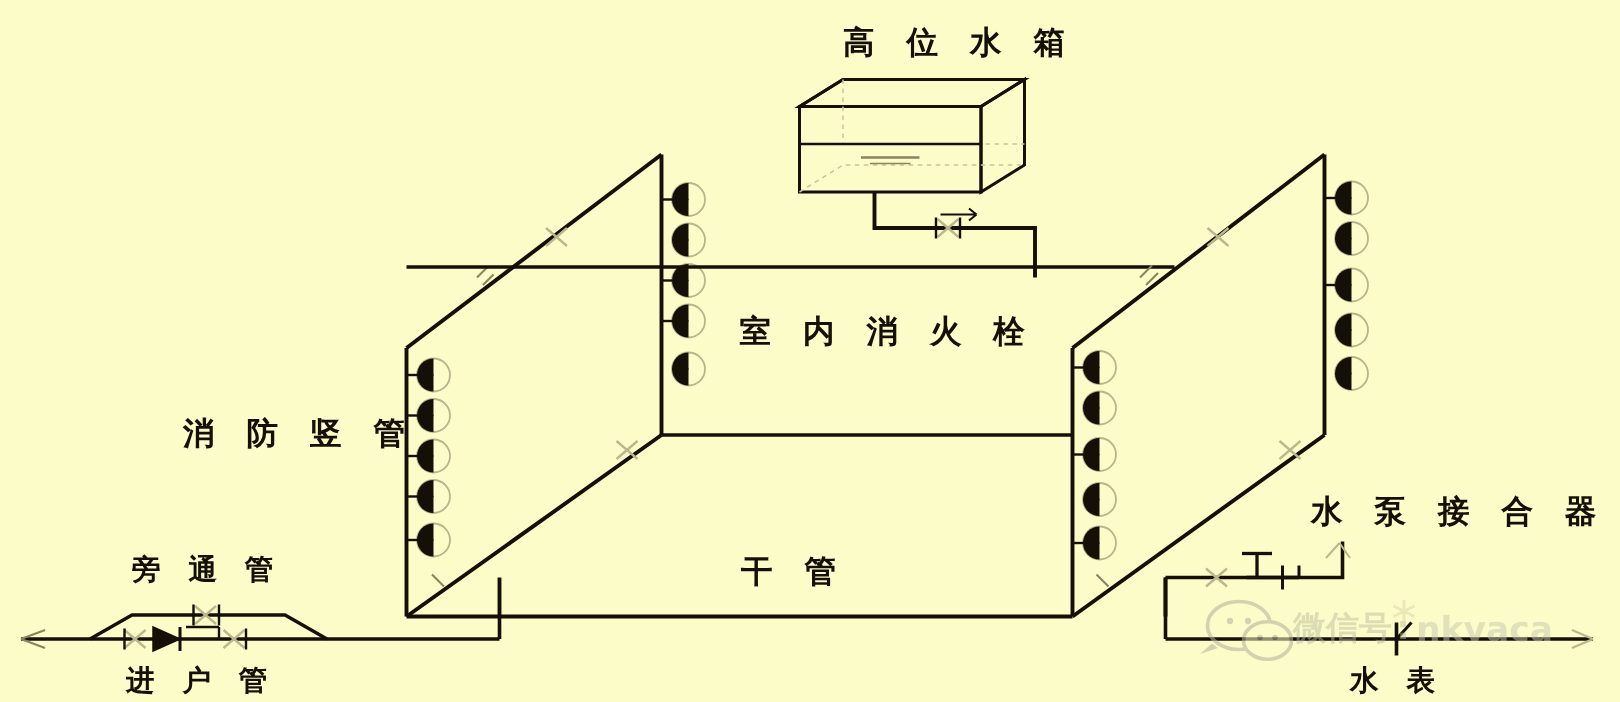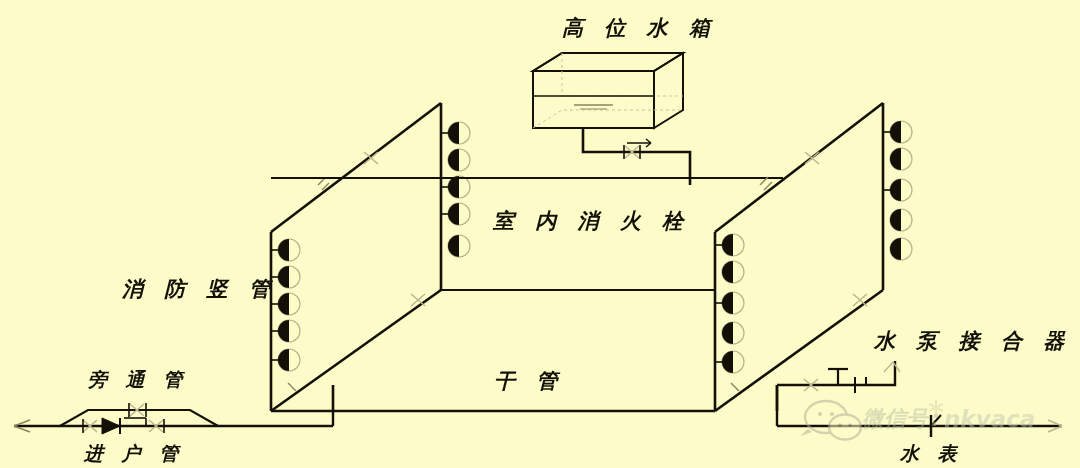--- a/index.html
+++ b/index.html
@@ -12,21 +12,20 @@
     background: #fcfcc8;
     font-family: "DejaVu Sans", "Liberation Sans", sans-serif;
     overflow: hidden;
     position: relative;
   }
   #diagram-root {
     position: absolute;
     left: 0; top: 0;
     width: 1080px;
     height: 468px;
-    font-style: italic;
   }
   svg.diagram {
     display: block;
     width: 1080px;
     height: 468px;
   }
   .cn-label {
     font-family: "DejaVu Sans", "Liberation Sans", sans-serif;
     font-size: 21px;
     letter-spacing: 7px;

